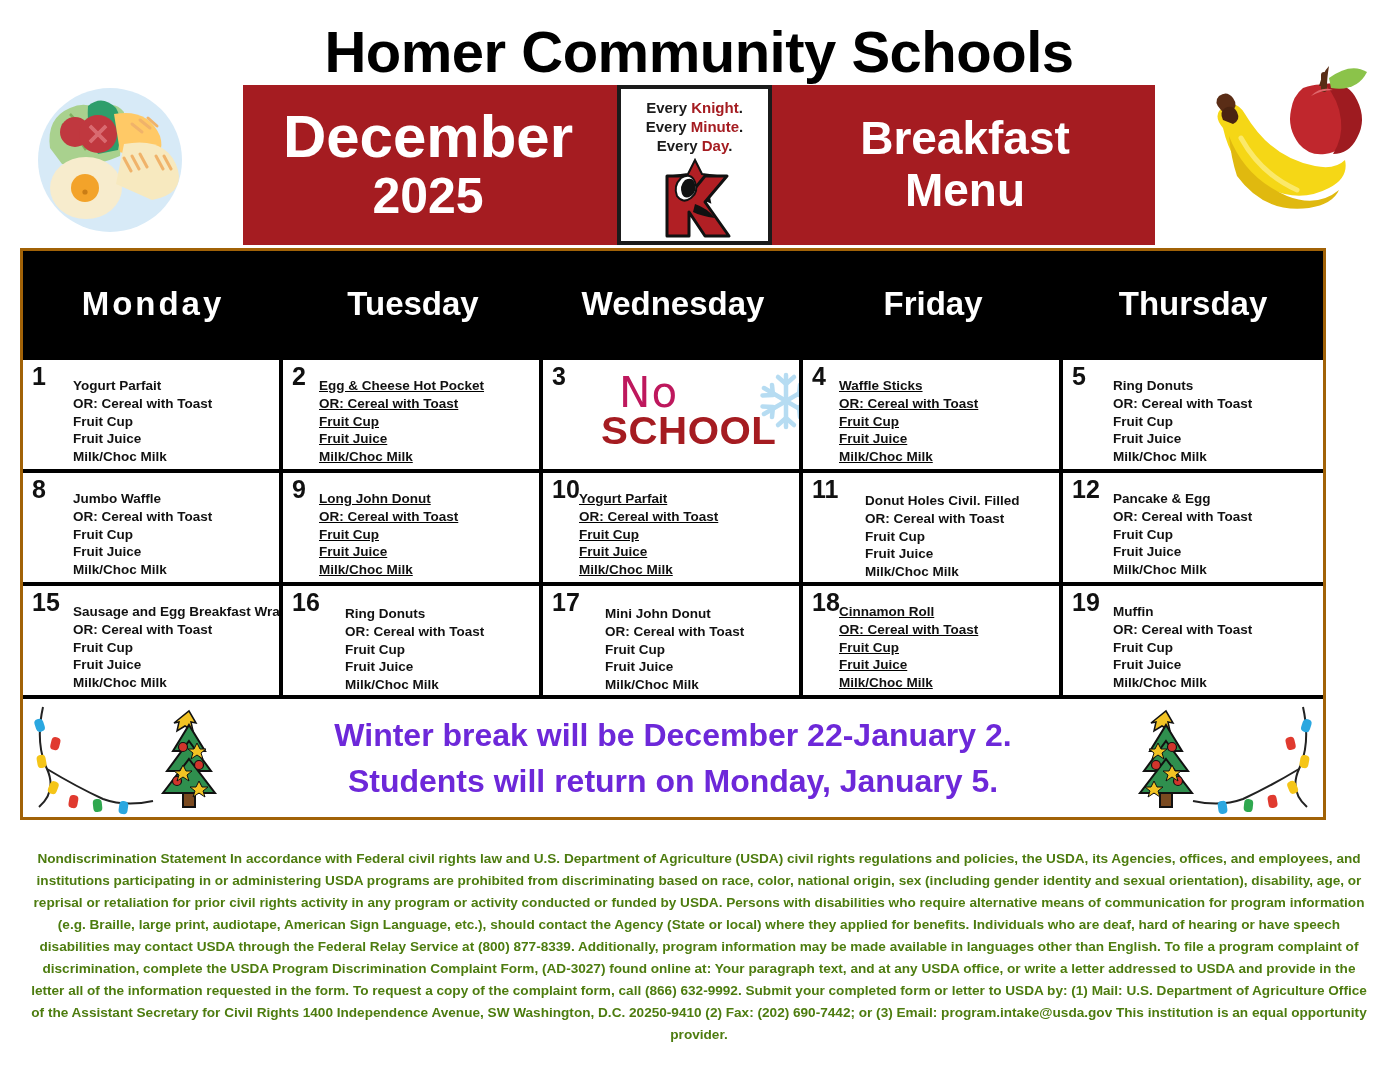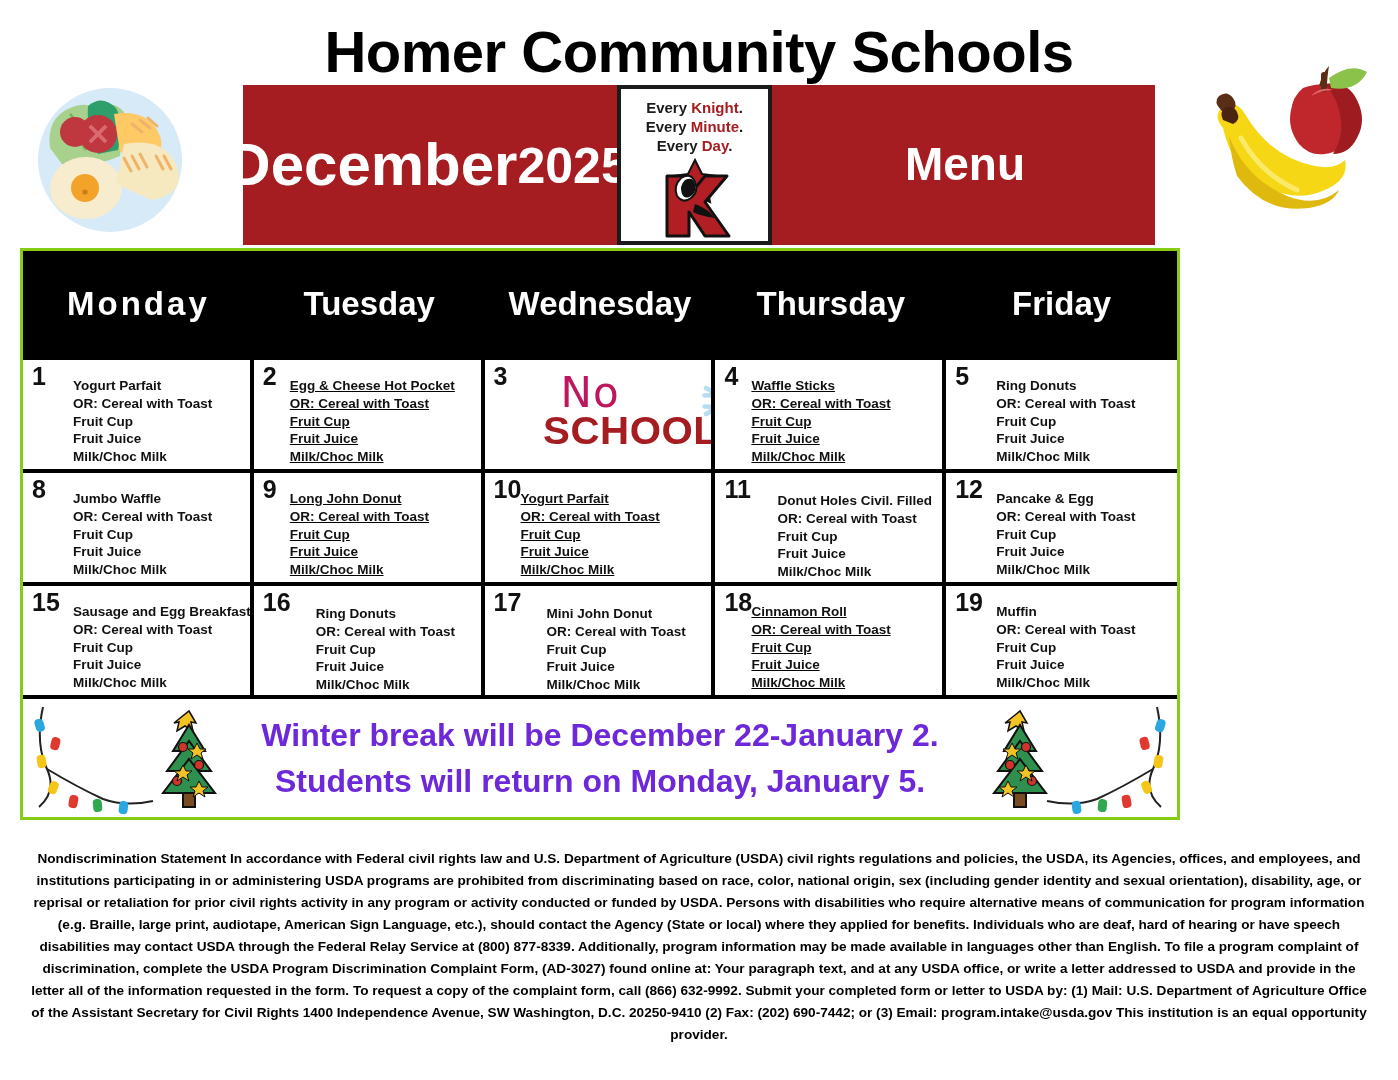--- a/index.html
+++ b/index.html
@@ -21,21 +21,21 @@
     z-index: 5;
   }
   .red-band {
     position: absolute; top: 85px; left: 243px; width: 912px; height: 160px;
     background: #A51C21;
     z-index: 2;
   }
   .month-block {
     position: absolute; top: 85px; left: 243px; width: 370px; height: 160px;
     z-index: 3;
-    display: flex; flex-direction: row; align-items: center; justify-content: center;
+    display: flex; flex-direction: column; align-items: center; justify-content: center;
     color: #fff;
   }
   .month-name { font-size: 60px; font-weight: bold; line-height: 1.02; }
   .month-year { font-size: 50px; font-weight: bold; line-height: 1.1; margin-top: 2px;}
   .meal-block {
     position: absolute; top: 85px; left: 775px; width: 380px; height: 160px;
     z-index: 3;
     display: flex; flex-direction: column; align-items: center; justify-content: center;
     color: #fff;
   }
@@ -54,22 +54,22 @@
   .logo-k { margin-top: 2px; }
 
   
   .plate-art { position: absolute; top: 78px; left: 28px; z-index: 3; }
   
   .fruit-art { position: absolute; top: 60px; left: 1185px; z-index: 3; }
 
   
   .calendar {
     position: absolute; top: 248px; left: 20px;
-    width: 1160px;
-    border: 3px solid #84cc16;
+    width: 1306px;
+    border: 3px solid #a16207;
     background: #fff;
   }
   .dow-row {
     display: grid; grid-template-columns: repeat(5, 1fr);
     background: #000; height: 105px;
   }
   .dow {
     display: flex; align-items: center; justify-content: center;
     color: #fff; font-size: 33px; font-weight: bold;
   }
@@ -137,21 +137,21 @@
   }
   .deco-left { position: absolute; left: 6px; top: 4px; }
   .deco-right { position: absolute; right: 6px; top: 4px; }
 
   
   .footer {
     position: absolute; top: 848px; left: 28px; width: 1342px;
     text-align: center;
   }
   .footer p {
-    font-size: 13.6px; font-weight: bold; color: #000000;
+    font-size: 13.6px; font-weight: bold; color: #4d7c0f;
     line-height: 1.62; 
   }
 </style>
 </head>
 <body>
 
 <div class="page">
 
   <div class="header">
 
@@ -208,20 +208,21 @@
           <path d="M44 2 l7 14 15 2 -10 11 3 15 -15 -7 -15 7 3 -15 -10 -11 15 -2z" fill="#b11f24" stroke="#111" stroke-width="2"></path>
           <path d="M16 18 h20 v22 l18 -22 h22 L54 44 l24 34 H54 L38 54 v24 H16 z" fill="#b11f24" stroke="#111" stroke-width="3" stroke-linejoin="round"></path>
           <path d="M30 20 q10 -6 14 4 q4 10 -4 16 q-8 6 -14 -2 q-4 -10 4 -18 z" fill="#fff" stroke="#111" stroke-width="2"></path>
           <path d="M34 22 q8 -4 10 4 q2 8 -4 12 q-6 4 -9 -2 q-3 -8 3 -14z" fill="#111"></path>
           <path d="M44 46 q12 4 20 14 q-14 -2 -22 -6z" fill="#111"></path>
         </svg>
       </div>
     </div>
 
     <div class="meal-block">
+      <div class="meal-line">Breakfast</div>
       <div class="meal-line">Menu</div>
     </div>
 
     <div class="fruit-art">
       <svg width="190" height="170" viewBox="0 0 190 170">
         <path d="M118 28 q26 -10 40 8 q14 18 6 38 q-6 18 -24 20 q-16 2 -26 -10 q-12 -16 -8 -34 q2 -14 12 -22z" fill="#c0272d"></path>
         <path d="M140 24 q22 -4 32 16 q10 20 0 38 q-8 16 -24 16 q10 -16 8 -34 q-2 -20 -16 -36z" fill="#9e1b20"></path>
         <path d="M134 26 q4 -14 10 -20 q-2 12 -2 20z" fill="#5a2d16"></path>
         <rect x="136" y="12" width="6" height="20" rx="3" fill="#5a2d16"></rect>
         <path d="M144 18 q22 -16 38 -6 q-10 20 -36 16z" fill="#8bc34a"></path>
@@ -234,22 +235,22 @@
       </svg>
     </div>
   </div>
 
   <div class="calendar">
 
     <div class="dow-row">
       <div class="dow mon">Monday</div>
       <div class="dow">Tuesday</div>
       <div class="dow">Wednesday</div>
+      <div class="dow">Friday</div>
       <div class="dow">Thursday</div>
-      <div class="dow">Friday</div>
     </div>
 
     <div class="week-row">
       <div class="cell nudge-1">
         <div class="daynum">1</div>
         <div class="items">
           <div class="line">Yogurt Parfait</div>
           <div class="line">OR: Cereal with Toast</div>
           <div class="line">Fruit Cup</div>
           <div class="line">Fruit Juice</div>

